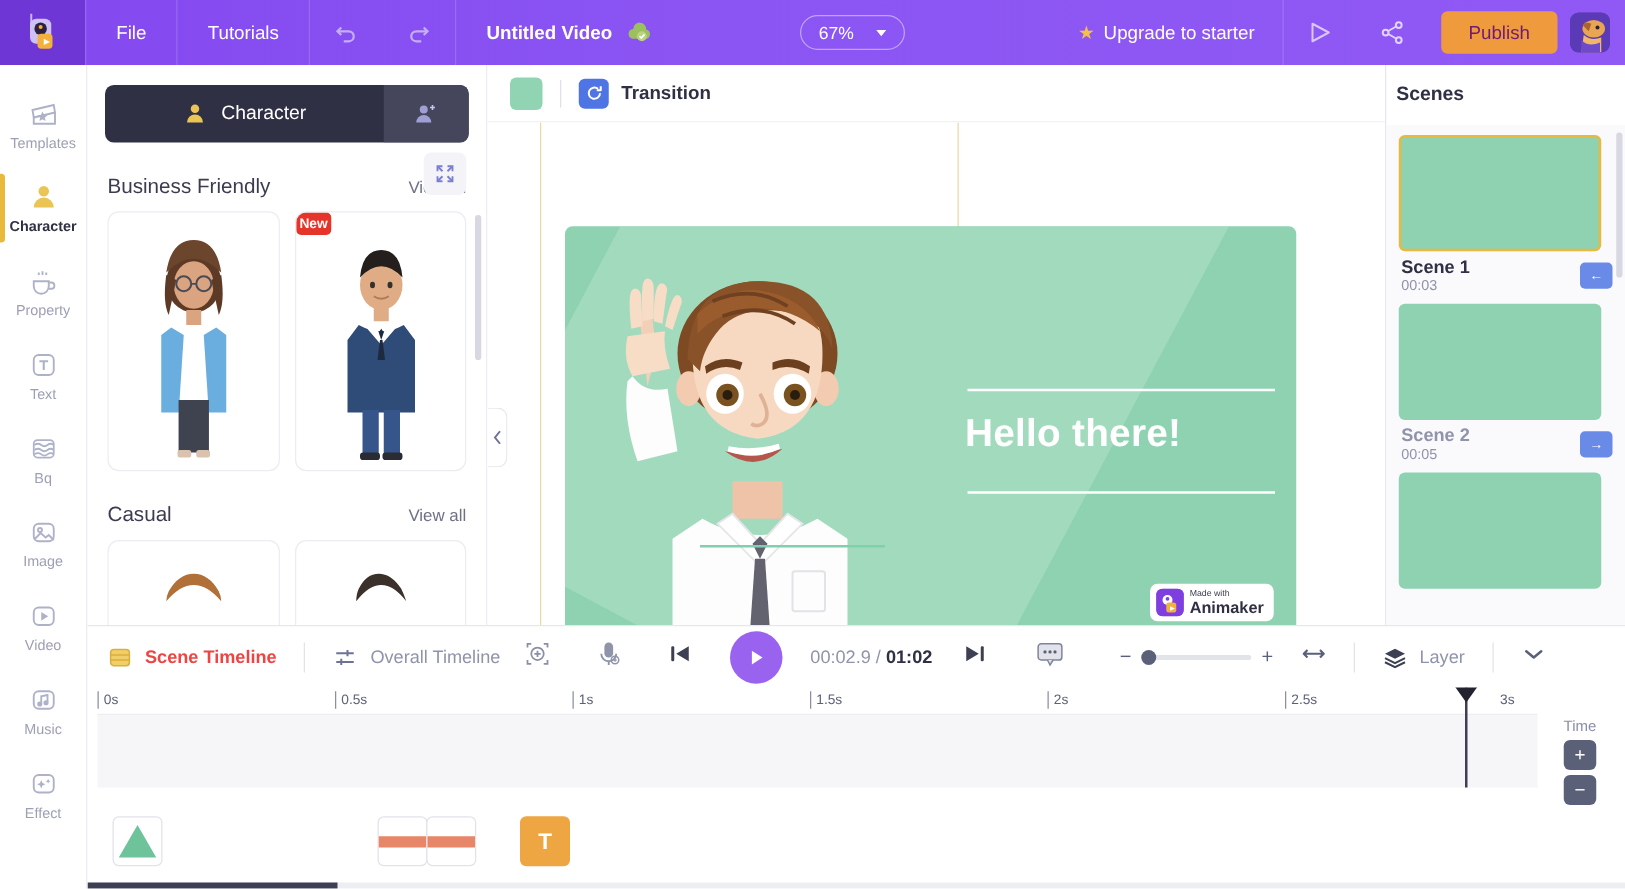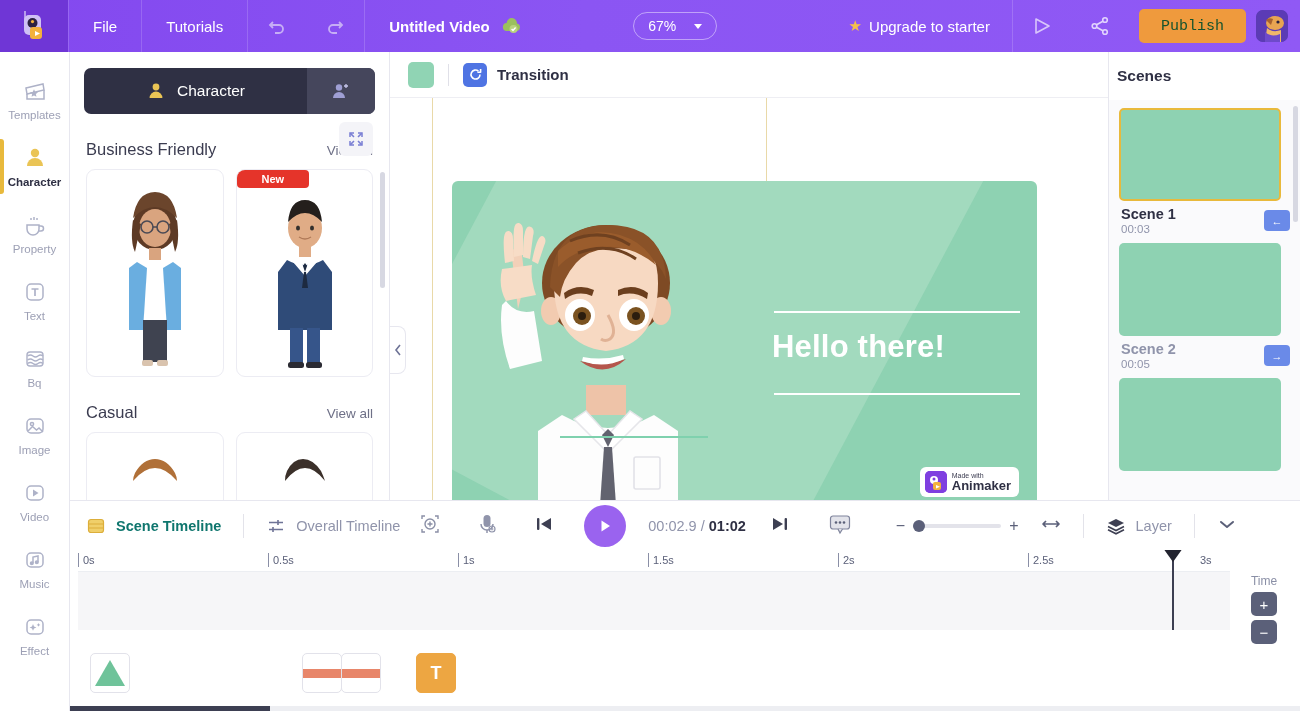--- a/index.html
+++ b/index.html
@@ -44,23 +44,23 @@
   .caret-dn {
     width: 0; height: 0; border-left: 4px solid transparent;
     border-right: 4px solid transparent; border-top: 5px solid #fff;
   }
   .upgrade {
     display: flex; align-items: center; gap: 7px; color: #fff; font-size: 15px;
     padding: 0 22px; height: 52px;
   }
   .star { color: #f5c04a; font-size: 15px; }
   .publish-btn {
-    background: #ef9a3d; color: #14532d; font-size: 15px; border-radius: 5px;
+    background: #ef9a3d; color: #701a75; font-size: 15px; border-radius: 5px;
     height: 34px; padding: 0 22px; display: flex; align-items: center;
-    margin: 0 10px; border: none; cursor: pointer; font-family: Liberation Mono, monospace;
+    margin: 0 10px; border: none; cursor: pointer; font-family: Liberation Sans, sans-serif;
   }
   .avatar {
     width: 32px; height: 32px; border-radius: 7px;
     background: #5b3bb5; margin-right: 12px; position: relative; overflow: hidden;
   }
 
   
   .rail {
     position: absolute; left: 0; top: 52px; width: 70px; height: 659px;
     background: #fff; border-right: 1px solid #e7e7ef;
@@ -106,21 +106,21 @@
   .view-all { font-size: 13.5px; color: #6e7087; cursor: pointer; }
   .card-grid {
     display: flex; gap: 12px; padding: 10px 16px 0 16px;
   }
   .char-card {
     width: 138px; height: 208px; border: 1px solid #ececf3; border-radius: 9px;
     background: #fff; position: relative; cursor: pointer; overflow: hidden;
   }
   .new-badge {
     position: absolute; left: 0; top: 0; background: #e5342a; color: #fff;
-    font-size: 11px; font-weight: bold; padding: 3px 25px; border-radius: 4px;
+    font-size: 11px; font-weight: bold; padding: 3px 3px; border-radius: 4px;
     z-index: 3;
   }
   .panel-scrollbar {
     position: absolute; right: 4px; top: 120px; width: 5px; height: 116px;
     background: #d7d8e2; border-radius: 3px;
   }
   .collapse-tab {
     position: absolute; left: 390px; top: 326px; width: 16px; height: 48px;
     background: #fff; border: 1px solid #e7e7ef; border-left: none;
     border-radius: 0 8px 8px 0; display: flex; align-items: center;
@@ -211,21 +211,21 @@
     background: #d7d8e2; border-radius: 3px;
   }
 
   
   .tl-toolbar {
     position: absolute; left: 70px; top: 500px; width: 1230px; height: 50px;
     background: #fff; border-top: 1px solid #e7e7ef;
     display: flex; align-items: center; padding: 0 16px; gap: 0;
   }
   .tl-chip { display: flex; align-items: center; gap: 10px; cursor: pointer; }
-  .tl-chip .t { font-size: 14.5px; font-weight: bold; color: #0f766e; }
+  .tl-chip .t { font-size: 14.5px; font-weight: bold; color: #ef4444; }
   .tl-chip.dim .t { font-weight: normal; color: #9094ab; }
   .tl-div { width: 1px; height: 24px; background: #e3e3ea; margin: 0 22px; }
   .play-btn {
     width: 42px; height: 42px; border-radius: 50%; background: #9a63ef;
     display: flex; align-items: center; justify-content: center; cursor: pointer;
   }
   .time-read { font-size: 14.5px; color: #9094ab; margin: 0 22px; white-space: nowrap; }
   .time-read b { color: #2f3044; }
   .slider-row { display: flex; align-items: center; gap: 8px; }
   .slider-track {

